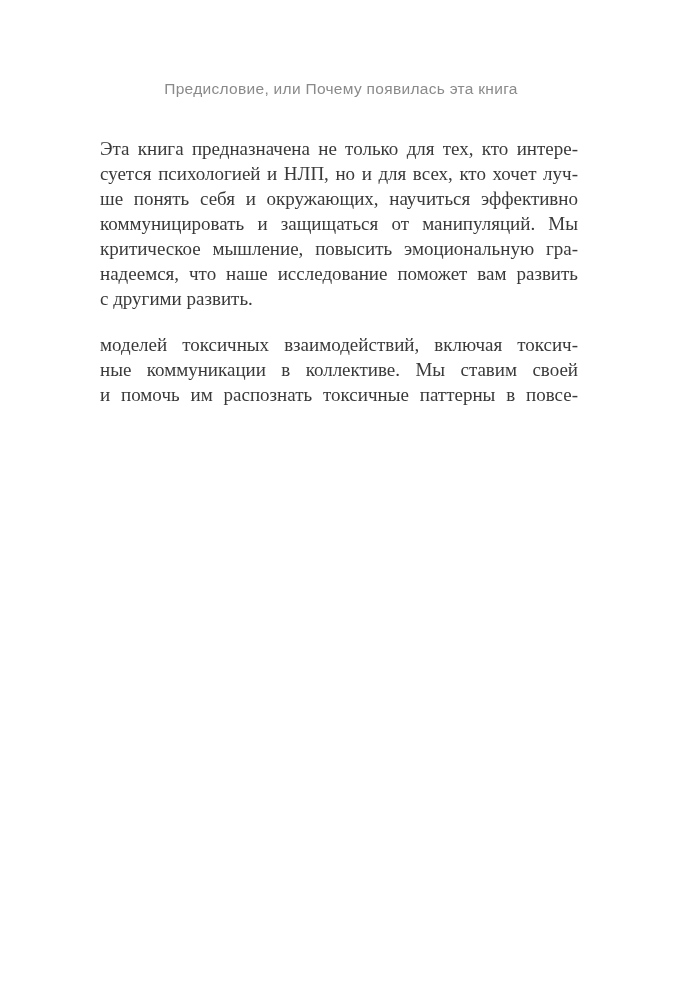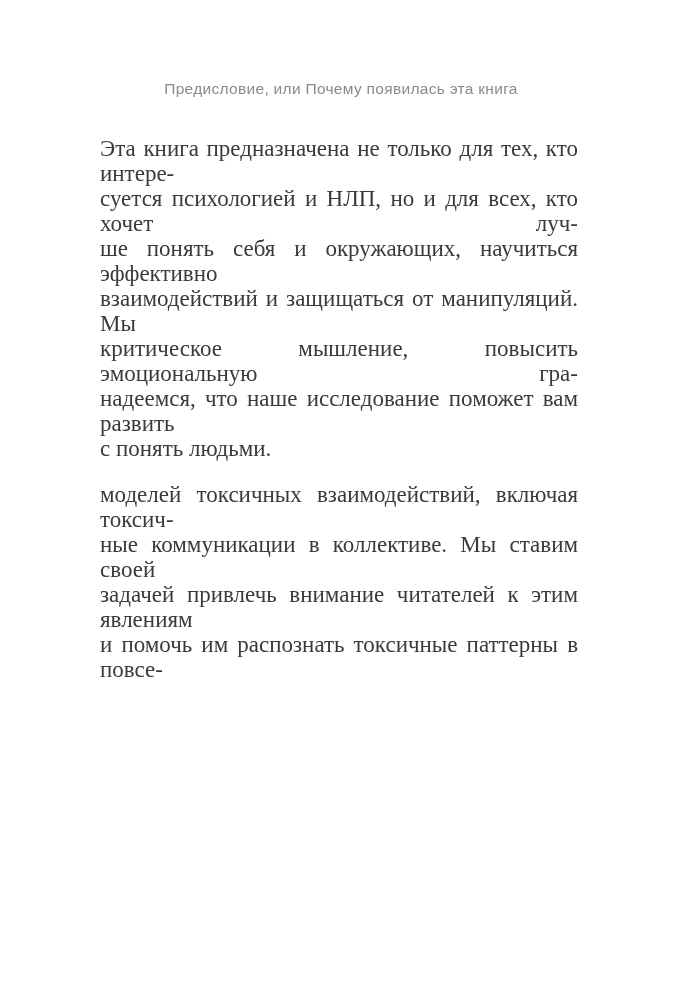--- a/index.html
+++ b/index.html
@@ -32,21 +32,21 @@
     line-height: 20px;
     letter-spacing: 0.3px;
     color: var(--head-color, #8a8a8a);
   }
   .text-block {
     position: absolute;
     top: 136px;
     left: 100px;
     width: 478px;
     font-family: "Liberation Serif", "DejaVu Serif", serif;
-    font-size: 23px;
+    font-size: 19px;
     line-height: 25px;
     color: var(--body-color, #3a3a3a);
   }
   .paragraph {
     margin: 0 0 21px 0;
     padding: 0;
   }
   .line {
     width: 478px;
     white-space: nowrap;
@@ -61,25 +61,24 @@
 </head>
 <body>
 
 <div class="page">
   <div class="running-head">Предисловие, или Почему появилась эта книга</div>
   <div class="text-block">
       <div class="paragraph">
         <div class="line just">Эта книга предназначена не только для тех, кто интере-</div>
         <div class="line just">суется психологией и НЛП, но и для всех, кто хочет луч-</div>
         <div class="line just">ше понять себя и окружающих, научиться эффективно</div>
-        <div class="line just">взаимодействий и защищаться от манипуляций. Мы</div>
+        <div class="line just">коммуницировать и защищаться от манипуляций. Мы</div>
         <div class="line just">критическое мышление, повысить эмоциональную гра-</div>
         <div class="line just">надеемся, что наше исследование поможет вам развить</div>
-        <div class="line">с понять людьми.</div>
+        <div class="line">с другими развить.</div>
       </div>
       <div class="paragraph">
         <div class="line just">моделей токсичных взаимодействий, включая токсич-</div>
         <div class="line just">ные коммуникации в коллективе. Мы ставим своей</div>
-        <div class="line just">задачей привлечь внимание читателей к этим явлениям</div>
         <div class="line just">и помочь им распознать токсичные паттерны в повсе-</div>
       </div>
     </div>
 </div>
 
 </body></html>

